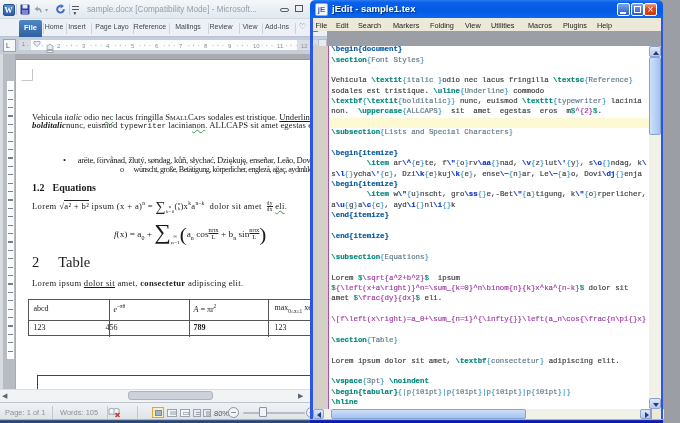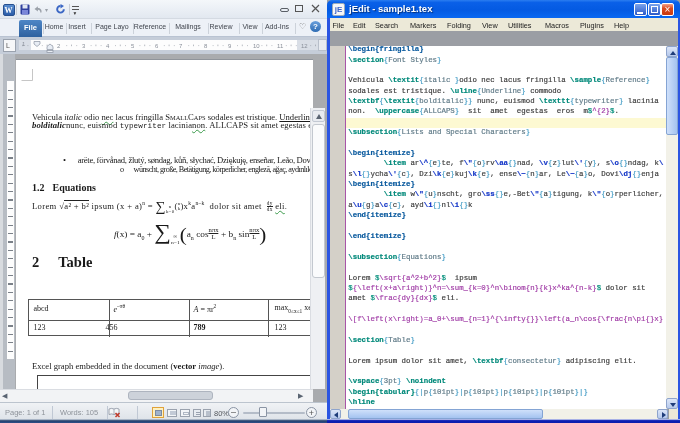--- a/index.html
+++ b/index.html
@@ -27,21 +27,21 @@
 .ssep{position:absolute;top:3px;width:1px;height:13px;background:#c0c8d4;}
 .mono{font-family:"Liberation Mono",monospace;}
 .sq{text-decoration:underline;text-decoration-style:wavy;text-decoration-color:#d04a3a;text-decoration-thickness:0.8px;}
 .sqg{text-decoration:underline;text-decoration-style:wavy;text-decoration-color:#3a9a4a;text-decoration-thickness:0.8px;}
 .u{text-decoration:underline;}
 .frac{display:inline-block;vertical-align:-0.4em;text-align:center;font-size:5.2px;line-height:1;}
 .frac>span{display:block;}
 .frac>span:first-child{border-bottom:0.7px solid #222;}
 .bigp{font-size:12px;vertical-align:-2px;font-weight:400;}
 
-#jedit{position:absolute;left:327px;top:0;width:353px;height:386px;}
+#jedit{position:absolute;left:310px;top:0;width:353px;height:386px;}
 #jtitle{position:absolute;left:0;top:0;width:353px;height:18px;border-radius:5px 5px 0 0;
   background:linear-gradient(#2b7df0 0%,#0a60e8 14%,#045ae2 55%,#0968f2 100%);}
 #jtitle .txt{position:absolute;left:22px;top:3px;color:#fff;font-weight:bold;font-size:9.5px;
   text-shadow:1px 1px 1px #04307a;}
 .jbtn{position:absolute;top:3px;width:13px;height:13px;border-radius:2px;border:1px solid #fff;
   color:#fff;font-size:9px;text-align:center;line-height:11px;}
 #jmenu{position:absolute;left:3px;top:18px;width:348px;height:13px;background:#ece9d8;font-size:7.3px;color:#222;}
 #jmenu span{position:absolute;top:3px;}
 #jcombo{position:absolute;left:3px;top:31px;width:348px;height:15px;background:#f2efe3;}
 #jcombofield{position:absolute;left:0px;top:0px;width:345px;height:15px;background:#fff;border:1px solid #b5b2a5;
@@ -83,20 +83,21 @@
       </svg>
   <div class="abs" style="left:45px;top:6px;font-size:6px;color:#9aa0a8;">▾</div>
   <svg class="abs" style="left:55px;top:4px" width="11" height="11" viewBox="0 0 11 11">
         <path d="M5.5 1 A4.3 4.3 0 1 0 9.8 5.3 L7.9 5.3 A2.4 2.4 0 1 1 5.5 2.9 Z" fill="#3a66c4"></path>
         <path d="M5.5 0 L9 2 L5.5 4.4 Z" fill="#3a66c4"></path>
       </svg>
   <div class="abs" style="left:69px;top:4px;width:1px;height:11px;background:#c8cdd6;"></div>
   <div class="abs" style="left:72px;top:6px;width:7px;height:1.4px;background:#555;"></div>
   <div class="abs" style="left:72px;top:9px;width:7px;height:1.4px;background:#555;"></div>
   <div class="abs" style="left:73.5px;top:10px;font-size:5.5px;color:#333;">▾</div>
+  <div class="abs" style="left:87px;top:5px;font-size:8.2px;color:#989da5;">sample.docx [Compatibility Mode] - Microsoft...</div>
   <div class="abs" style="left:280px;top:7.5px;width:9px;height:4.5px;border:1.1px solid #5a5f66;border-radius:2px;"></div>
   <div class="abs" style="left:295px;top:5px;width:7.5px;height:6.5px;border:1.2px solid #555;"></div>
   <svg class="abs" style="left:311px;top:4px" width="9" height="9" viewBox="0 0 9 9">
         <path d="M1 1 L8 8 M8 1 L1 8" stroke="#555" stroke-width="1.2"></path>
       </svg>
  </div>
  <div id="wtabs">
   <div id="filetab">File</div>
   <div class="wtab" style="left:44px;width:20px;">Home</div>
   <div class="wtab" style="left:67px;width:20px;">Insert</div>
@@ -160,36 +161,36 @@
 <svg class="abs" style="left:0;top:0" width="296" height="40" viewBox="0 0 296 40">
           <path d="M16.5 9 V20.5 H5.5" fill="none" stroke="#b8b8b8" stroke-width="0.8"></path>
         </svg>
 <div class="abs" style="left:16px;top:51.5px;width:295px;font-size:8.6px;white-space:nowrap;">Vehicula <i>italic</i> odio <span class="sqg">nec</span> lacus fringilla S<span style="font-size:6.4px;">MALL</span>C<span style="font-size:6.4px;">APS</span> sodales est tristique. <span class="u sq">Underline</span> co</div>
 <div class="abs" style="left:16px;top:60px;width:295px;font-size:8.6px;white-space:nowrap;letter-spacing:0.1px;"><b><i>bolditalic</i></b>nunc, euismod <span class="mono" style="font-size:7.6px;">typewriter</span> lacinia<span class="sqg">non</span>. ALLCAPS sit amet egestas eros c</div>
 <div class="abs" style="left:47px;top:95px;font-size:8.6px;white-space:nowrap;letter-spacing:-0.3px;">•<span style="margin-left:12px;">arëte, förvånad, žlutý, søndag, kůň, słychać, Dziękuję, enseñar, Leão, Dovid</span></div>
 <div class="abs" style="left:104px;top:104.5px;font-size:8.2px;white-space:nowrap;letter-spacing:-0.55px;">o<span style="margin-left:10px;">wünscht, große, Betätigung, körperlicher, engleză, ağaç, aydınlık</span></div>
 <div class="abs" style="left:16px;top:121.5px;font-size:10px;font-weight:bold;"><span>1.2</span><span style="margin-left:8px;">Equations</span></div>
 <div class="abs" style="left:16px;top:139px;font-size:8.6px;white-space:nowrap;letter-spacing:0.35px;">Lorem √<span style="border-top:0.7px solid #222;">a² + b²</span> ipsum (x + a)<sup style="font-size:5.4px;">n</sup> = <span class="bigp" style="font-size:14px;">∑</span><span style="display:inline-block;vertical-align:-4px;font-size:4.8px;line-height:1.1;text-align:center;">n<br>k=0</span>(<span style="display:inline-block;vertical-align:-1px;font-size:4.8px;line-height:1;text-align:center;">n<br>k</span>)x<sup style="font-size:5.4px;">k</sup>a<sup style="font-size:5.4px;">n–k</sup>&nbsp; dolor sit amet &nbsp;<span class="frac"><span>dy</span><span>dx</span></span> <span class="sqg">eli</span>.</div>
 <div class="abs" style="left:98px;top:160px;font-size:8.4px;white-space:nowrap;transform:scaleX(1.11);transform-origin:0 0;"><i>f</i>(x) = a<sub style="font-size:5.4px;">0</sub> + <span class="bigp" style="font-size:21px;">∑</span><span style="display:inline-block;vertical-align:-7px;font-size:5px;line-height:1.2;text-align:center;">∞<br>n=1</span><span style="font-size:19px;vertical-align:-4px;">(</span>a<sub style="font-size:5.4px;">n</sub> cos<span class="frac" style="font-size:6px;"><span>nπx</span><span>L</span></span> + b<sub style="font-size:5.4px;">n</sub> sin<span class="frac" style="font-size:6px;"><span>nπx</span><span>L</span></span><span style="font-size:19px;vertical-align:-4px;">)</span></div>
-<div class="abs" style="left:16px;top:193.5px;font-size:14.5px;font-weight:bold;"><span>2</span><span style="margin-left:19px;">Table</span></div>
+<div class="abs" style="left:16px;top:193.5px;font-size:14.5px;font-weight:normal;"><span>2</span><span style="margin-left:19px;">Table</span></div>
+<div class="abs" style="left:16px;top:217.5px;font-size:8.6px;letter-spacing:0.3px;white-space:nowrap;">Lorem ipsum <span class="u sq">dolor sit</span> amet, <b>consectetur</b> adipiscing elit.</div>
 <div class="abs" style="left:11.5px;top:239px;width:320px;height:37px;border-top:1px solid #555;border-left:1px solid #555;border-bottom:1px solid #555;">
   <div class="abs" style="left:80px;top:0;width:1px;height:37px;background:#555;"></div>
   <div class="abs" style="left:160px;top:0;width:1px;height:37px;background:#555;"></div>
   <div class="abs" style="left:239.5px;top:0;width:1px;height:37px;background:#555;"></div>
   <div class="abs" style="left:0;top:20px;width:320px;height:1px;background:#555;"></div>
   <div class="abs" style="left:5px;top:4px;font-size:8px;">abcd</div>
   <div class="abs" style="left:85px;top:3px;font-size:8px;"><i>e</i><sup style="font-size:5.4px;">–πθ</sup></div>
   <div class="abs" style="left:165px;top:3px;font-size:8px;"><i>A</i> = πr<sup style="font-size:5.4px;">2</sup></div>
   <div class="abs" style="left:246px;top:3px;font-size:8px;">max<sub style="font-size:5.4px;">0≤x≤1</sub> xe</div>
   <div class="abs" style="left:5px;top:23px;font-size:8px;">123</div>
   <div class="abs" style="left:77px;top:23px;font-size:8px;">456</div>
   <div class="abs" style="left:165px;top:23px;font-size:8px;font-weight:bold;">789</div>
   <div class="abs" style="left:246px;top:23px;font-size:8px;">123</div>
 </div>
-<div class="abs" style="left:16px;top:301px;font-size:8.6px;white-space:nowrap;">Excel graph embedded in the document (<b>vector</b> <i>image</i>).</div>
 <div class="abs" style="left:21px;top:315px;width:275px;height:21px;border:0.8px solid #444;background:#fff;"></div>
 </div>
   <div id="wvsb">
     <div class="abs" style="left:1px;top:2px;width:13px;height:12px;background:#e8ebf0;border:1px solid #c2c8d2;border-radius:2px;"></div>
     <div class="abs" style="left:4.5px;top:6px;width:0;height:0;border-left:3px solid transparent;border-right:3px solid transparent;border-bottom:5px solid #5a6472;"></div>
     <div class="abs" style="left:1px;top:16px;width:13px;height:154px;background:#fafbfc;border:1px solid #c3c8cf;border-radius:3px;"></div>
 
   </div>
  </div>
  <div id="whsb">
@@ -251,24 +252,24 @@
       <span style="left:117px;">Folding</span>
       <span style="left:152px;">View</span>
    <span style="left:178px;">Utilities</span>
       <span style="left:215px;">Macros</span>
       <span style="left:250px;">Plugins</span>
    <span style="left:284px;">Help</span>
  </div>
  <div id="jtext">
    <div id="jyellow" style="top:72px"></div>
    <div id="jgutter"></div>
-  <div class="cl" style="top:-1.9px"><i class="k1">\begin{fringilla}</i></div>
+  <div class="cl" style="top:-1.9px"><i class="k1">\begin{document}</i></div>
   <div class="cl" style="top:8.5px"><i class="k2">\section</i><i class="br">{</i><i class="arg">Font&nbsp;Styles</i><i class="br">}</i></div>
   <div class="cl" style="top:18.9px"></div>
-  <div class="cl" style="top:29.2px">Vehicula&nbsp;<i class="k2">\textit</i><i class="br">{</i><i class="arg">italic&nbsp;</i><i class="br">}</i>odio&nbsp;nec&nbsp;lacus&nbsp;fringilla&nbsp;<i class="k2">\sample</i><i class="br">{</i><i class="arg">Reference</i><i class="br">}</i></div>
+  <div class="cl" style="top:29.2px">Vehicula&nbsp;<i class="k2">\textit</i><i class="br">{</i><i class="arg">italic&nbsp;</i><i class="br">}</i>odio&nbsp;nec&nbsp;lacus&nbsp;fringilla&nbsp;<i class="k2">\textsc</i><i class="br">{</i><i class="arg">Reference</i><i class="br">}</i></div>
   <div class="cl" style="top:39.6px">sodales&nbsp;est&nbsp;tristique.&nbsp;<i class="k2">\uline</i><i class="br">{</i><i class="arg">Underline</i><i class="br">}</i>&nbsp;commodo</div>
   <div class="cl" style="top:50.0px"><i class="k2">\textbf</i><i class="br">{</i><i class="k2">\textit</i><i class="br">{</i><i class="arg">bolditalic</i><i class="br">}}</i>&nbsp;nunc,&nbsp;euismod&nbsp;<i class="k2">\texttt</i><i class="br">{</i><i class="arg">typewriter</i><i class="br">}</i>&nbsp;lacinia</div>
   <div class="cl" style="top:60.4px">non.&nbsp;&nbsp;<i class="k2">\uppercase</i><i class="br">{</i><i class="arg">ALLCAPS</i><i class="br">}</i>&nbsp;&nbsp;sit&nbsp;&nbsp;amet&nbsp;&nbsp;egestas&nbsp;&nbsp;eros&nbsp;&nbsp;m<i class="d">$</i><i class="m">^{2}</i><i class="d">$</i>.</div>
   <div class="cl" style="top:70.8px"></div>
   <div class="cl" style="top:81.1px"><i class="k2">\subsection</i><i class="br">{</i><i class="arg">Lists&nbsp;and&nbsp;Special&nbsp;Characters</i><i class="br">}</i></div>
   <div class="cl" style="top:91.5px"></div>
   <div class="cl" style="top:101.9px"><i class="k1">\begin{itemize}</i></div>
   <div class="cl" style="top:112.3px">&nbsp;&nbsp;&nbsp;&nbsp;&nbsp;&nbsp;&nbsp;&nbsp;<i class="k2">\item</i>&nbsp;ar<i class="esc">\^</i><i class="br">{</i>e<i class="br">}</i>te,&nbsp;f<i class="esc">\"</i><i class="br">{</i>o<i class="br">}</i>rv<i class="esc">\aa</i><i class="br">{}</i>nad,&nbsp;<i class="esc">\v</i><i class="br">{</i>z<i class="br">}</i>lut<i class="esc">\'</i><i class="br">{</i>y<i class="br">}</i>,&nbsp;s<i class="esc">\o</i><i class="br">{}</i>ndag,&nbsp;k<i class="esc">\</i></div>
   <div class="cl" style="top:122.7px">s<i class="esc">\l</i><i class="br">{}</i>ycha<i class="esc">\'</i><i class="br">{</i>c<i class="br">}</i>,&nbsp;Dzi<i class="esc">\k</i><i class="br">{</i>e<i class="br">}</i>kuj<i class="esc">\k</i><i class="br">{</i>e<i class="br">}</i>,&nbsp;ense<i class="esc">\~</i><i class="br">{</i>n<i class="br">}</i>ar,&nbsp;Le<i class="esc">\~</i><i class="br">{</i>a<i class="br">}</i>o,&nbsp;Dovi<i class="esc">\dj</i><i class="br">{}</i>enja</div>
   <div class="cl" style="top:133.0px"><i class="k1">\begin{itemize}</i></div>

